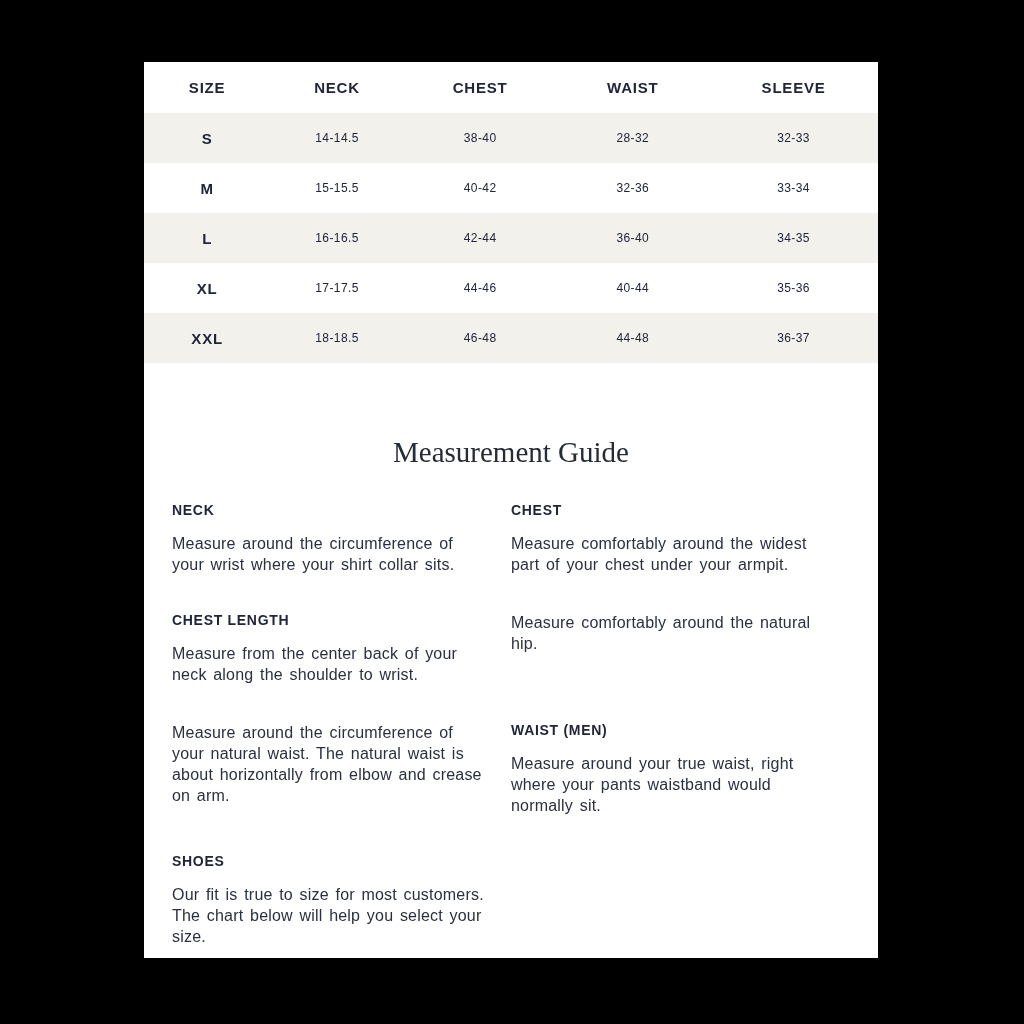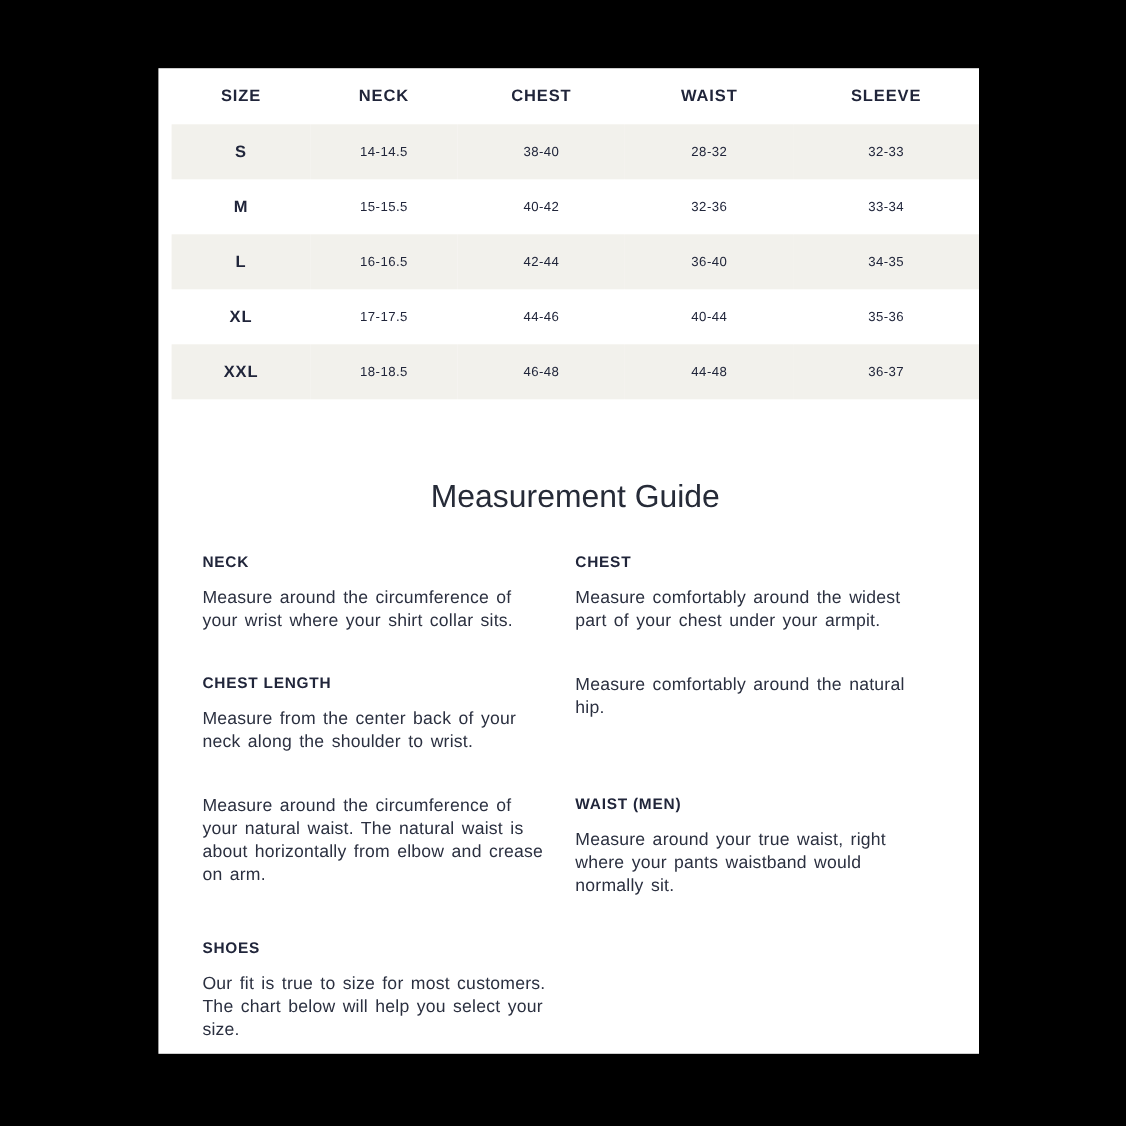--- a/index.html
+++ b/index.html
@@ -18,21 +18,20 @@
     overflow: hidden;
   }
   .panel {
     position: absolute;
     left: 144px;
     top: 62px;
     width: 734px;
     height: 896px;
     background: #ffffff;
     color: #252a39;
-    padding-left: 12px;
   }
   
   table.size-chart {
     width: 100%;
     border-collapse: collapse;
     table-layout: fixed;
   }
   table.size-chart th,
   table.size-chart td {
     text-align: center;
@@ -56,21 +55,21 @@
     font-weight: bold;
     letter-spacing: 0.8px;
   }
   table.size-chart tbody tr.stripe {
     background: #f2f1ec;
   }
   
   h2.guide-title {
     margin: 70px 0 0 0;
     text-align: center;
-    font-family: Liberation Sans, sans-serif;
+    font-family: Liberation Serif, serif;
     font-weight: normal;
     font-size: 29px;
     line-height: 38px;
     color: #262b38;
   }
   .guide-grid {
     margin-top: 31px;
     padding: 0 48px 0 28px;
     display: grid;
     grid-template-columns: 1fr 1fr;

